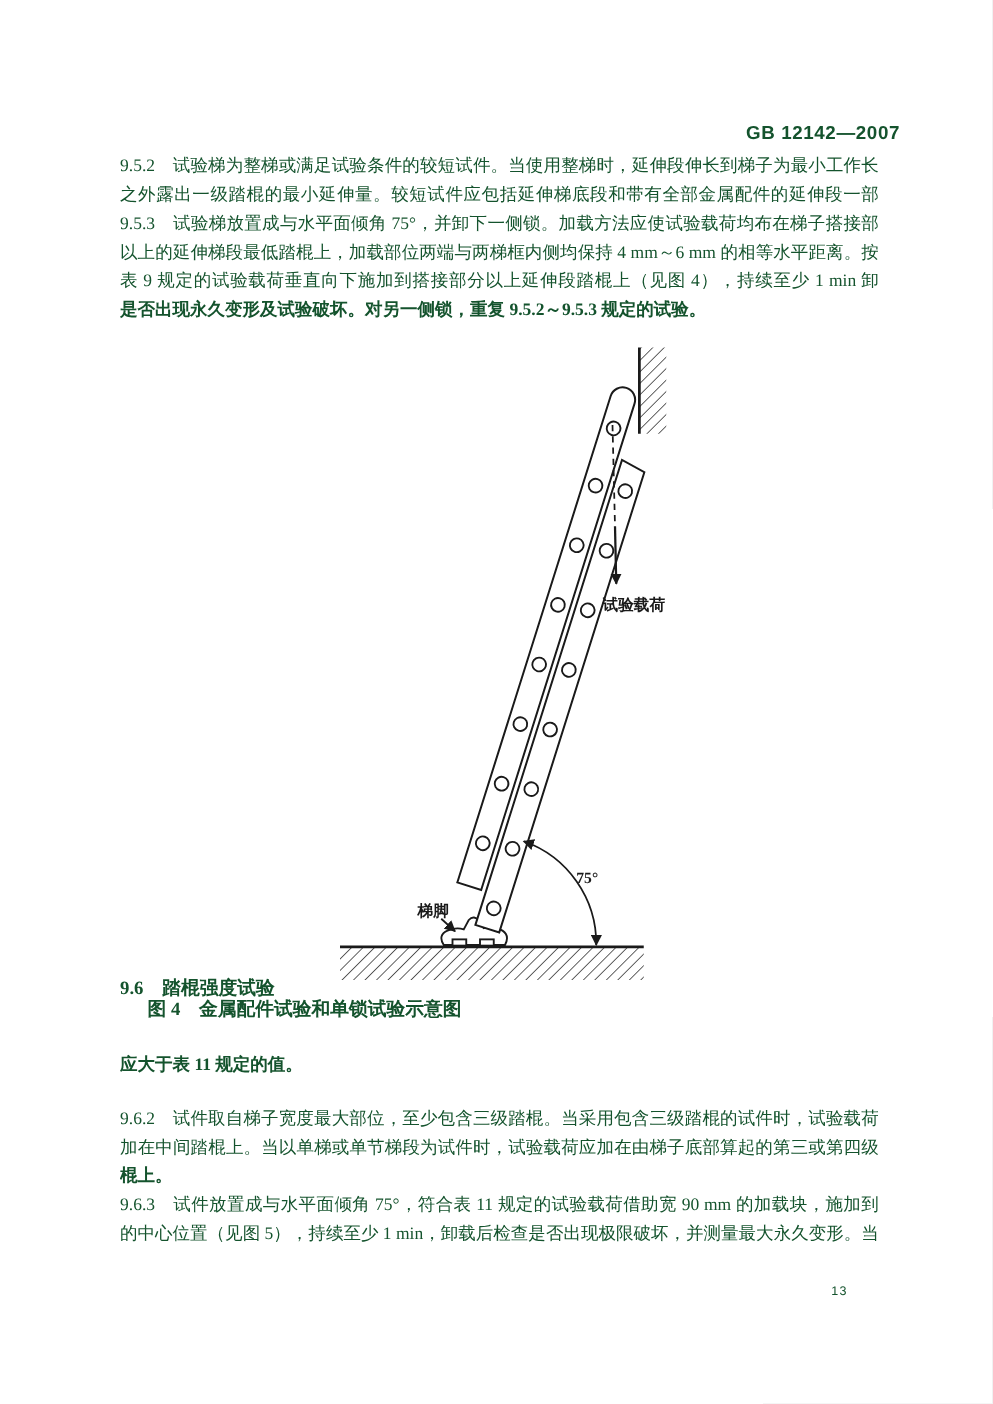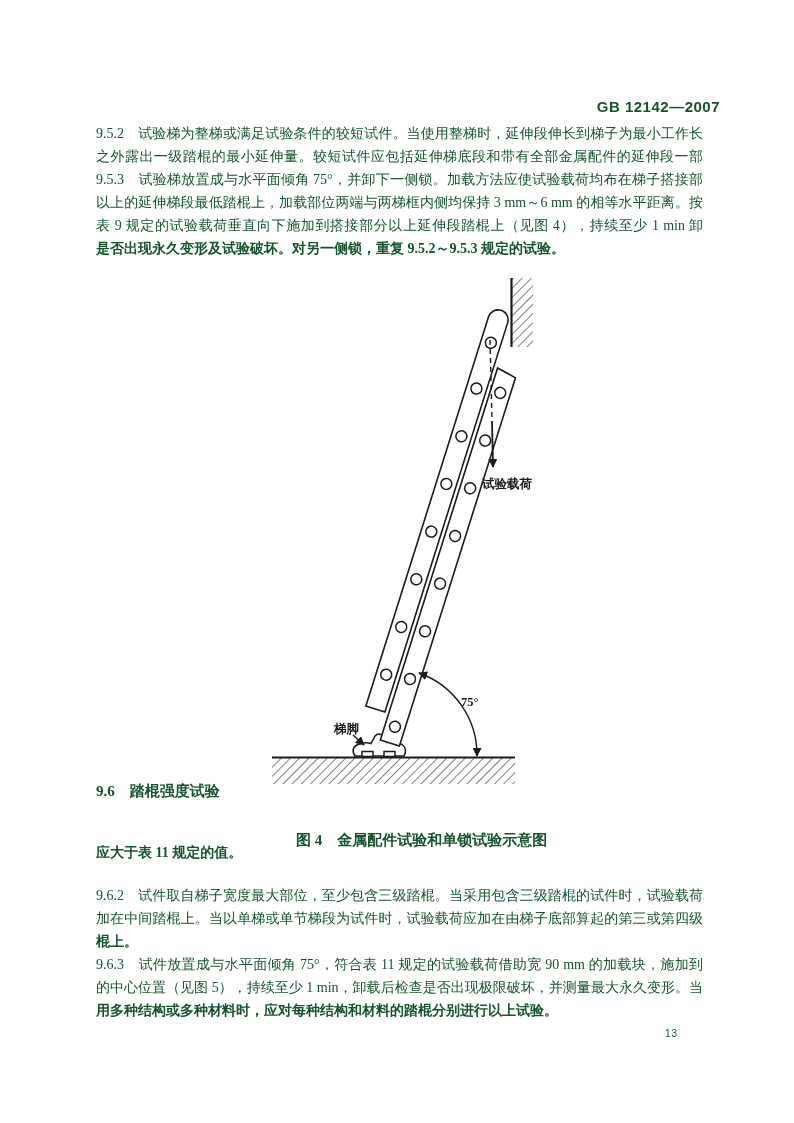--- a/index.html
+++ b/index.html
@@ -26,21 +26,21 @@
     text-align-last:justify;
     white-space:normal;
     height:23px;overflow:hidden;
   }
   .line.last{
     text-align-last:left;
     font-weight:bold;
   }
   .fig-caption{
     position:absolute;left:118px;top:798px;width:607px;
-    text-align:center;font-size:15px;font-weight:bold;line-height:20px;margin-top:32px;
+    text-align:left;font-size:15px;font-weight:bold;line-height:20px;
   }
   .sec-heading{
     position:absolute;left:96px;top:780px;
     font-size:15px;font-weight:bold;line-height:23px;
   }
   .page-number{
     position:absolute;left:665px;top:1028px;
     font-size:10px;letter-spacing:1px;
     font-family:"Liberation Sans","DejaVu Sans",sans-serif;
   }
@@ -57,21 +57,21 @@
 
   <div class="doc-header">GB 12142—2007</div>
 
   <div class="textblock" style="top:122px">
     <div class="line">9.5.2　试验梯为整梯或满足试验条件的较短试件。当使用整梯时，延伸段伸长到梯子为最小工作长度</div>
     <div class="line">之外露出一级踏棍的最小延伸量。较短试件应包括延伸梯底段和带有全部金属配件的延伸段一部分。</div>
   </div>
 
   <div class="textblock" style="top:168px">
     <div class="line">9.5.3　试验梯放置成与水平面倾角 75°，并卸下一侧锁。加载方法应使试验载荷均布在梯子搭接部分</div>
-    <div class="line">以上的延伸梯段最低踏棍上，加载部位两端与两梯框内侧均保持 3 mm～6 mm 的相等水平距离。按</div>
+    <div class="line">以上的延伸梯段最低踏棍上，加载部位两端与两梯框内侧均保持 4 mm～6 mm 的相等水平距离。按</div>
     <div class="line">表 9 规定的试验载荷垂直向下施加到搭接部分以上延伸段踏棍上（见图 4），持续至少 1 min 卸载，检查</div>
     <div class="line last">是否出现永久变形及试验破坏。对另一侧锁，重复 9.5.2～9.5.3 规定的试验。</div>
   </div>
 
   <svg class="figure-svg" width="300" height="525" viewBox="250 270 300 525">
     <defs>
       <pattern id="hatch" width="6.5" height="6.5" patternUnits="userSpaceOnUse" patternTransform="rotate(45)">
         <line x1="0" y1="0" x2="0" y2="6.5" stroke="#1a1a1a" stroke-width="1.1"></line>
       </pattern>
       <marker id="arw" viewBox="0 0 10 10" refX="9" refY="5" markerWidth="9" markerHeight="9" markerUnits="userSpaceOnUse" orient="auto-start-reverse">
@@ -137,18 +137,17 @@
 
   <div class="textblock" style="top:884px">
     <div class="line">9.6.2　试件取自梯子宽度最大部位，至少包含三级踏棍。当采用包含三级踏棍的试件时，试验载荷应</div>
     <div class="line">加在中间踏棍上。当以单梯或单节梯段为试件时，试验载荷应加在由梯子底部算起的第三或第四级踏</div>
     <div class="line last">棍上。</div>
   </div>
 
   <div class="textblock" style="top:953px">
     <div class="line">9.6.3　试件放置成与水平面倾角 75°，符合表 11 规定的试验载荷借助宽 90 mm 的加载块，施加到踏棍</div>
     <div class="line">的中心位置（见图 5），持续至少 1 min，卸载后检查是否出现极限破坏，并测量最大永久变形。当踏棍采</div>
-    <div class="line last">用多种结构或多种材料时，应对每种结构和材料的踏棍分别进行以上试验。</div>
   </div>
 
   <div class="page-number">13</div>
 
 </div>
 
 </body></html>

